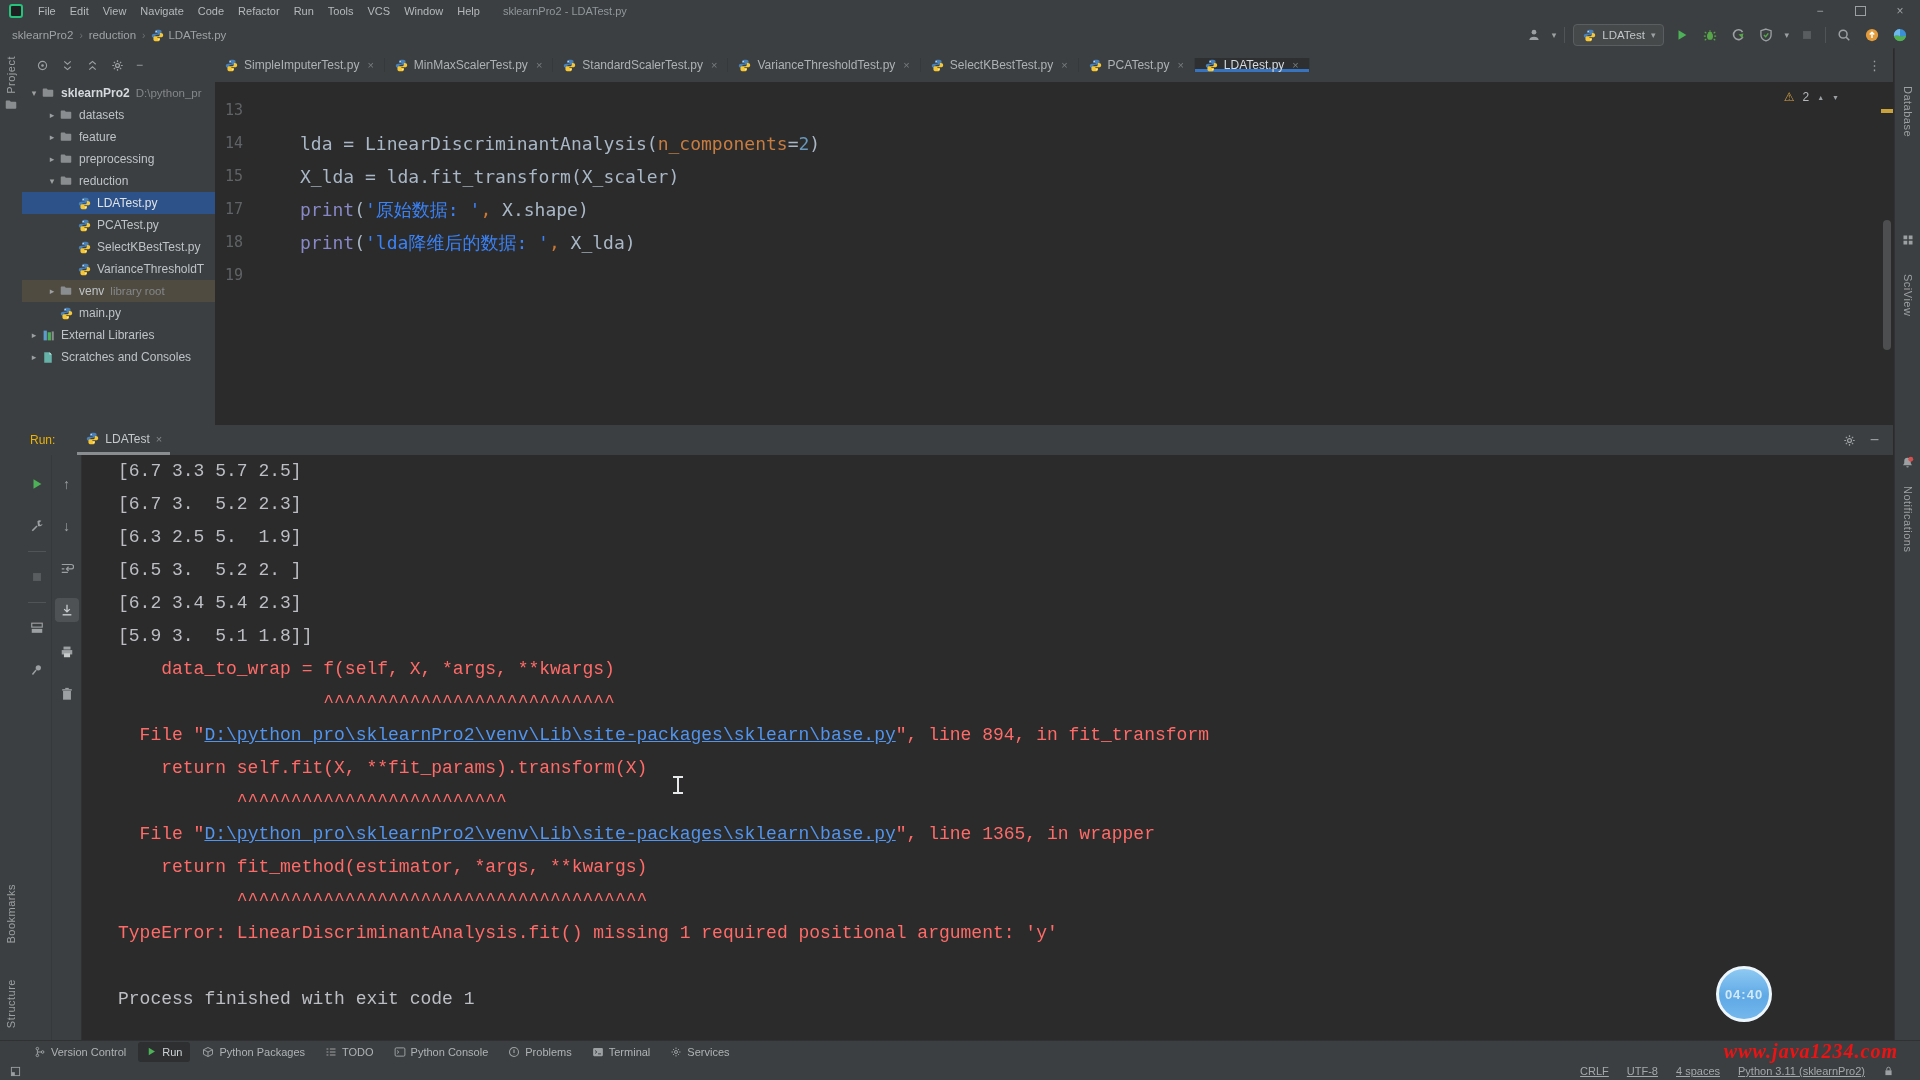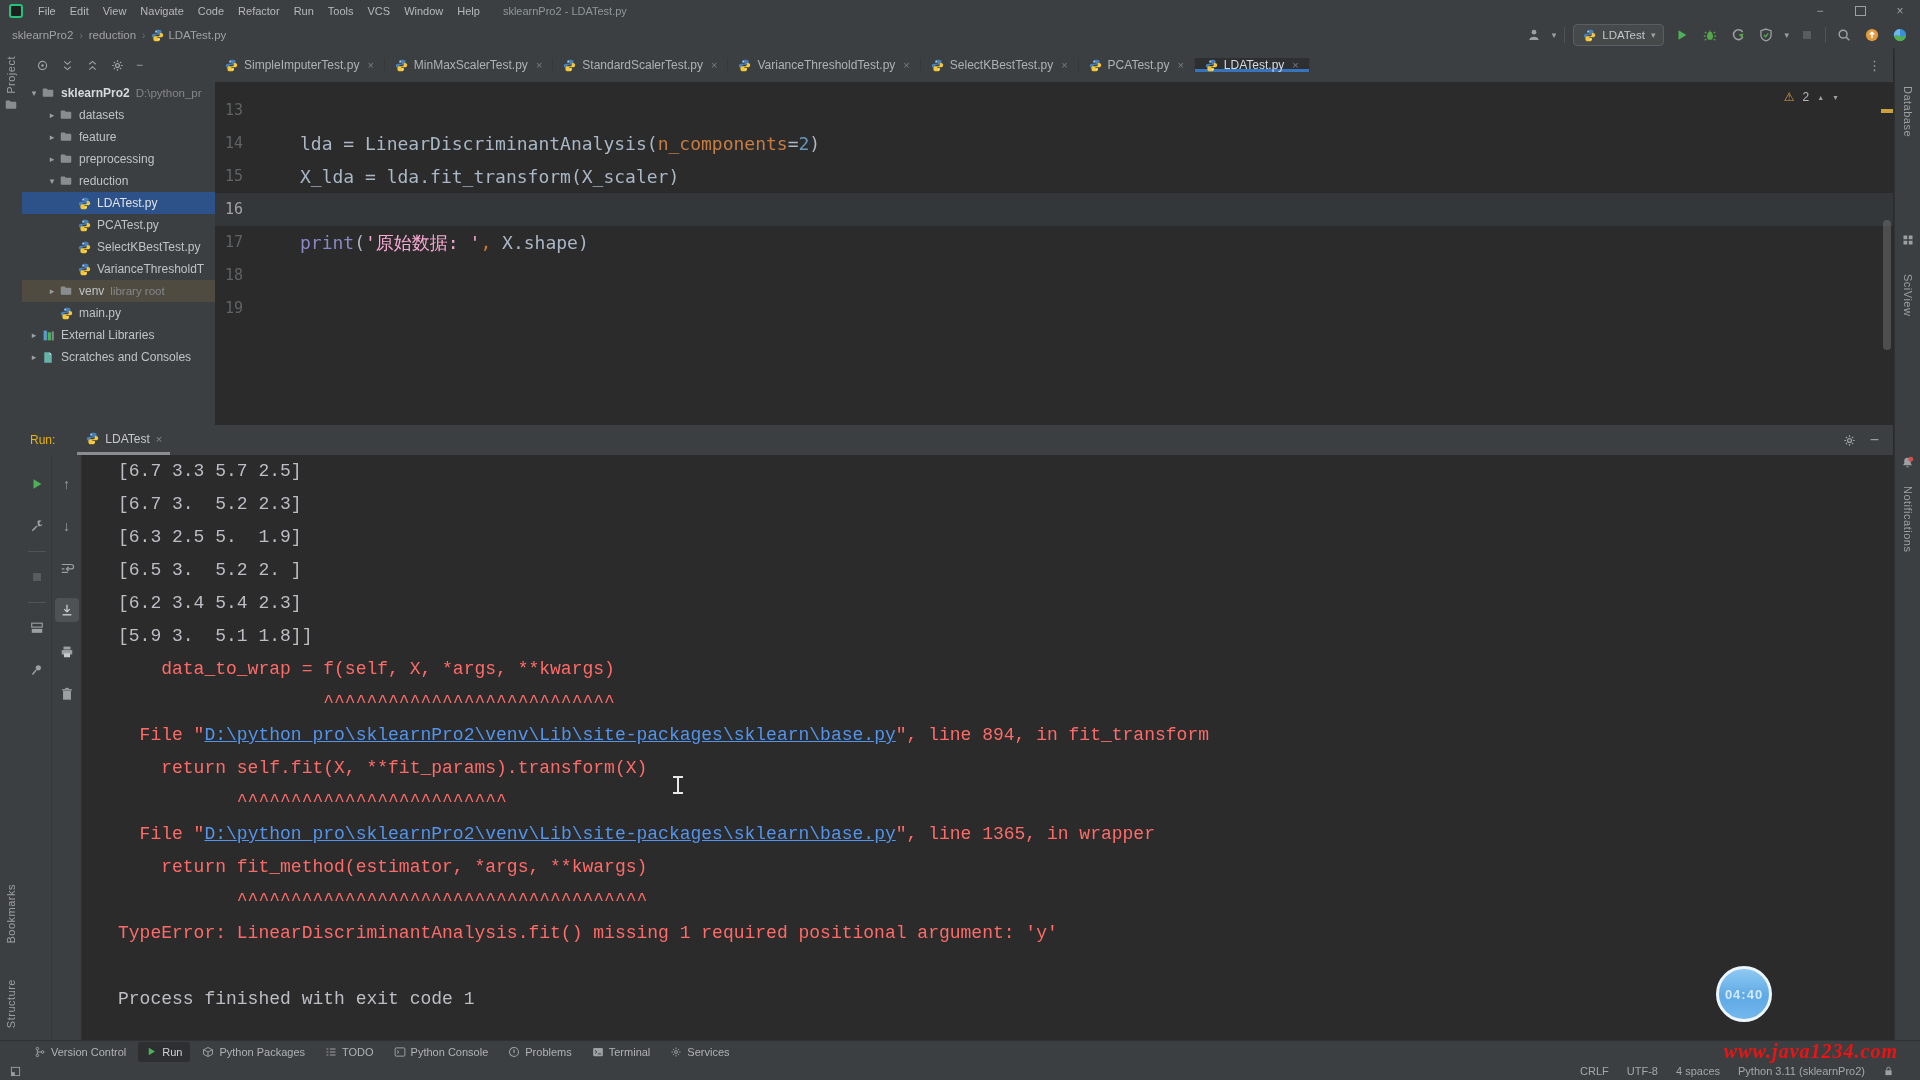--- a/index.html
+++ b/index.html
@@ -63,21 +63,21 @@
   #tab-more{margin-left:auto;display:flex;align-items:center;padding:0 12px;color:#9da0a2;font-size:13px;}
 
   
   #editor{left:215px;top:82px;width:1678px;height:343px;background:#2b2b2b;overflow:hidden;}
   #editor-lines{position:absolute;left:0;top:12px;width:100%;}
   .ed-row{position:relative;height:33px;line-height:33px;}
   .ed-row.current{background:#33373a;}
   .ed-num{position:absolute;left:10px;width:60px;font-family:"DejaVu Sans Mono",monospace;font-size:15px;color:#606366;}
   .ed-row.current .ed-num{color:#a1a3a5;}
   .ed-code{position:absolute;left:85px;font-family:"DejaVu Sans Mono",monospace;font-size:18px;white-space:pre;}
-  .s-d{color:#a9b7c6;} .s-p{color:#c77d41;} .s-b{color:#8888c6;} .s-str{color:#f9a8d4;}
+  .s-d{color:#a9b7c6;} .s-p{color:#c77d41;} .s-b{color:#8888c6;} .s-str{color:#3b82f6;}
   .s-k{color:#cc7832;} .s-n{color:#6897bb;}
   #inspect-widget{position:absolute;right:54px;top:8px;display:flex;align-items:center;gap:8px;font-size:12px;color:#b6b9bb;}
   #inspect-widget .warn{color:#d9a343;font-size:12px;}
   .mini-chevron{font-size:7px;color:#9da0a2;}
   #ed-stripe-tick{position:absolute;right:0;top:27px;width:12px;height:4px;background:#c9a23c;}
   #ed-scroll-thumb{position:absolute;right:2px;top:138px;width:8px;height:130px;background:rgba(140,144,147,.35);border-radius:4px;}
 
   
   #run-panel{left:22px;top:425px;width:1871px;height:615px;background:#2b2b2b;}
   #run-header{position:absolute;left:0;top:0;width:100%;height:30px;background:#3c3f41;display:flex;align-items:center;box-sizing:border-box;}
@@ -97,21 +97,21 @@
 
   
   #bottom-bar{left:0;top:1040px;width:1920px;height:22px;background:#3c3f41;border-top:1px solid #2f3133;
               display:flex;align-items:center;gap:4px;padding-left:26px;box-sizing:border-box;font-size:11px;color:#b0b3b5;}
   .bb-item{display:flex;align-items:center;gap:5px;padding:2px 8px;border-radius:3px;height:16px;}
   .bb-item.active{background:#2d2f31;color:#cfd2d4;}
 
   
   #status-bar{left:0;top:1062px;width:1920px;height:18px;background:#3c3f41;display:flex;align-items:center;font-size:11px;color:#a5a8aa;}
   #status-left-icon{margin-left:10px;}
-  #status-right{margin-left:auto;display:flex;align-items:center;gap:18px;margin-right:26px;}
+  #status-right{margin-left:auto;display:flex;align-items:center;gap:18px;margin-right:26px;text-decoration:underline;}
 
   
   #watermark{right:22px;top:1040px;font-family:"Liberation Serif",serif;font-style:italic;font-weight:bold;
              font-size:20px;color:#f01212;z-index:30;letter-spacing:1px;}
   #timer-badge{left:1716px;top:966px;width:56px;height:56px;border-radius:50%;z-index:25;
                background:linear-gradient(180deg,#8ec9f2 0%,#5fa9e6 55%,#74b7ec 100%);
                border:3px solid #eef6fd;box-sizing:border-box;display:flex;align-items:center;justify-content:center;
                color:#d2e9fa;font-size:13px;font-weight:bold;letter-spacing:1px;}
   #ibeam{left:672px;top:776px;width:12px;height:20px;z-index:24;}
   #ibeam:before{content:"";position:absolute;left:5px;top:2px;width:2px;height:16px;background:#e6e8ea;}
@@ -549,30 +549,27 @@
           <span class="ed-code"></span>
         </div>
         <div class="ed-row">
           <span class="ed-num">14</span>
           <span class="ed-code"><span class="s-d">lda = LinearDiscriminantAnalysis(</span><span class="s-p">n_components</span><span class="s-d">=</span><span class="s-n">2</span><span class="s-d">)</span></span>
         </div>
         <div class="ed-row">
           <span class="ed-num">15</span>
           <span class="ed-code"><span class="s-d">X_lda = lda.fit_transform(X_scaler)</span></span>
         </div>
-        <div class="ed-row current">
-          <span class="ed-num">16</span>
-          <span class="ed-code"></span>
-        </div>
         <div class="ed-row">
           <span class="ed-num">17</span>
           <span class="ed-code"><span class="s-b">print</span><span class="s-d">(</span><span class="s-str">'原始数据: '</span><span class="s-k">,</span><span class="s-d"> X.shape)</span></span>
         </div>
         <div class="ed-row">
           <span class="ed-num">18</span>
+          <span class="ed-code"><span class="s-b">print</span><span class="s-d">(</span><span class="s-str">'lda降维后的数据: '</span><span class="s-k">,</span><span class="s-d"> X_lda)</span></span>
         </div>
         <div class="ed-row">
           <span class="ed-num">19</span>
           <span class="ed-code"></span>
         </div>
       </div>
     <div id="inspect-widget">
       <span class="warn">⚠</span>
       <span>2</span>
       <span class="mini-chevron">▲</span>

